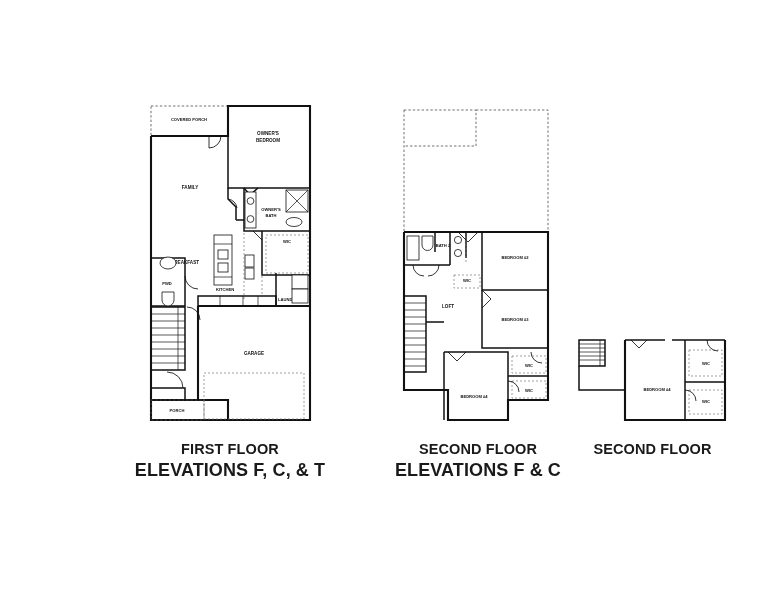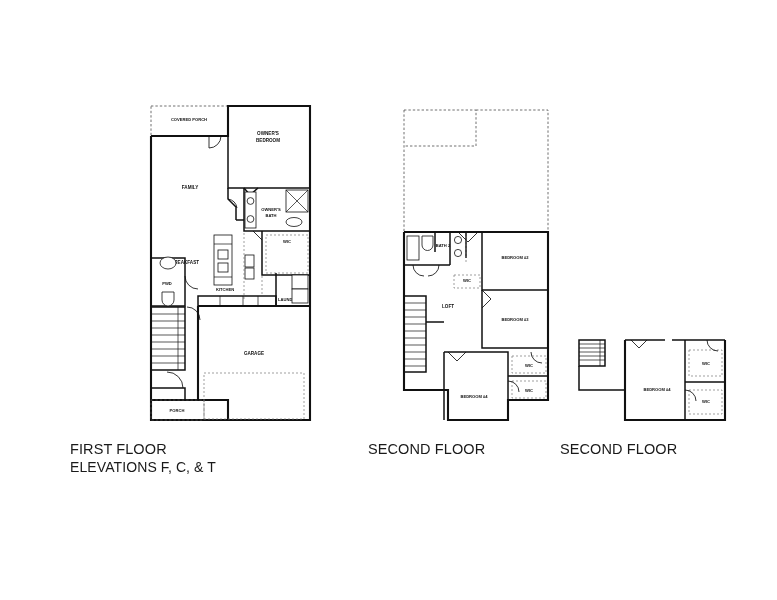--- a/index.html
+++ b/index.html
@@ -4,25 +4,25 @@
 <style>
   html,body{margin:0;padding:0;}
   body{
     width:777px;height:600px;background:#ffffff;
     font-family:"Liberation Sans", sans-serif;
     overflow:hidden;position:relative;
   }
   #stage{position:absolute;left:0;top:0;width:777px;height:600px;}
   .plan{position:absolute;}
   .caption{
-    position:absolute;color:#1a1a1a;
-    font-weight:normal;line-height:1.28;letter-spacing:.1px;
+    position:absolute;text-align:center;color:#1a1a1a;
+    font-weight:bold;line-height:1.28;letter-spacing:.1px;
   }
   .caption .l1{font-size:14.5px;display:block;}
-  .caption .l2{font-size:14px;display:block;}
+  .caption .l2{font-size:18px;display:block;}
   svg{display:block;overflow:visible;}
   .wall{stroke:#111111;fill:none;}
   .w-out{stroke-width:2.1;}
   .w-in{stroke-width:1.5;}
   .w-hair{stroke-width:.7;}
   .dash{stroke:#4d4d4d;stroke-width:.8;fill:none;stroke-dasharray:2.4 2;}
   .dash-lt{stroke:#777;stroke-width:.7;fill:none;stroke-dasharray:2 2;}
   .door{stroke:#111;stroke-width:.85;fill:none;}
   .fix{stroke:#111;stroke-width:.8;fill:#fff;}
   .rmlabel{
@@ -172,20 +172,21 @@
       <rect class="dash-lt" x="114" y="256" width="34" height="17"></rect>
       <text class="rmlabel t4" x="131" y="266">WIC</text>
       <rect class="dash-lt" x="114" y="281" width="34" height="17"></rect>
       <text class="rmlabel t4" x="131" y="291">WIC</text>
       <path class="door" d="M133 252 A11 11 0 0 0 144 263"></path>
       <path class="door" d="M110 281 A11 11 0 0 1 121 292"></path>
     </svg>
 
     <div class="caption" style="left:-30px;top:340px;width:220px;">
       <span class="l1">SECOND FLOOR</span>
+      <span class="l2">ELEVATIONS F &amp; C</span>
     </div>
   </div>
 
   <div class="plan" style="left:575px;top:332px;">
     <svg width="155" height="92" viewBox="0 0 155 92">
 
       <rect class="wall w-in" x="4" y="8" width="26" height="26"></rect>
       <g class="wall w-hair">
         <path d="M4 12 H30 M4 16 H30 M4 20 H30 M4 24 H30 M4 28 H30"></path>
       </g>

